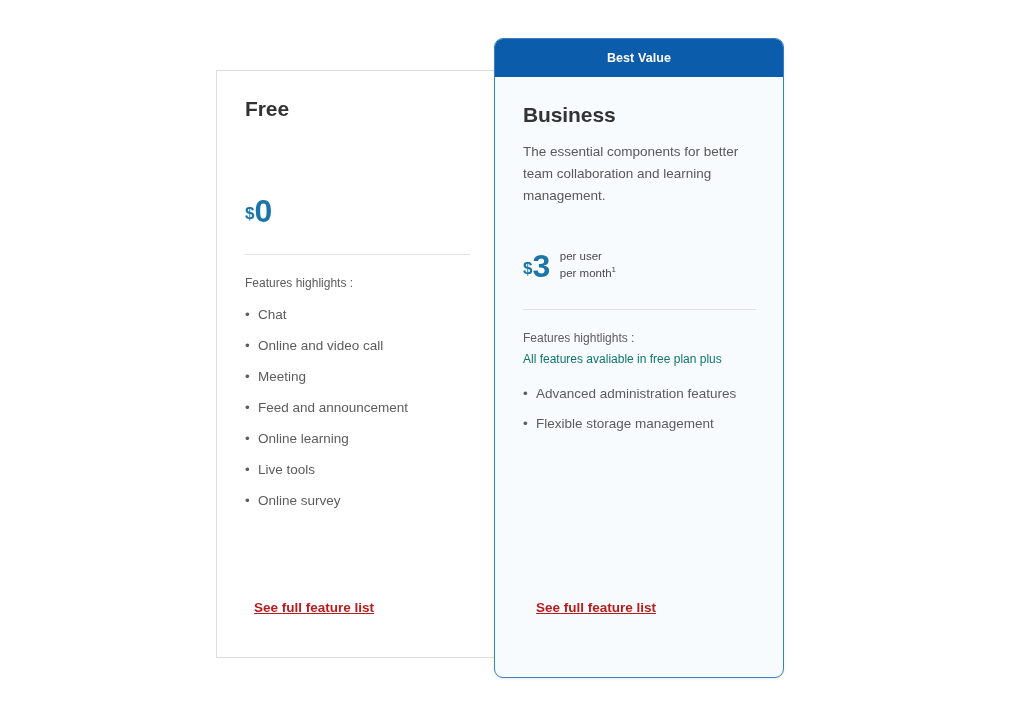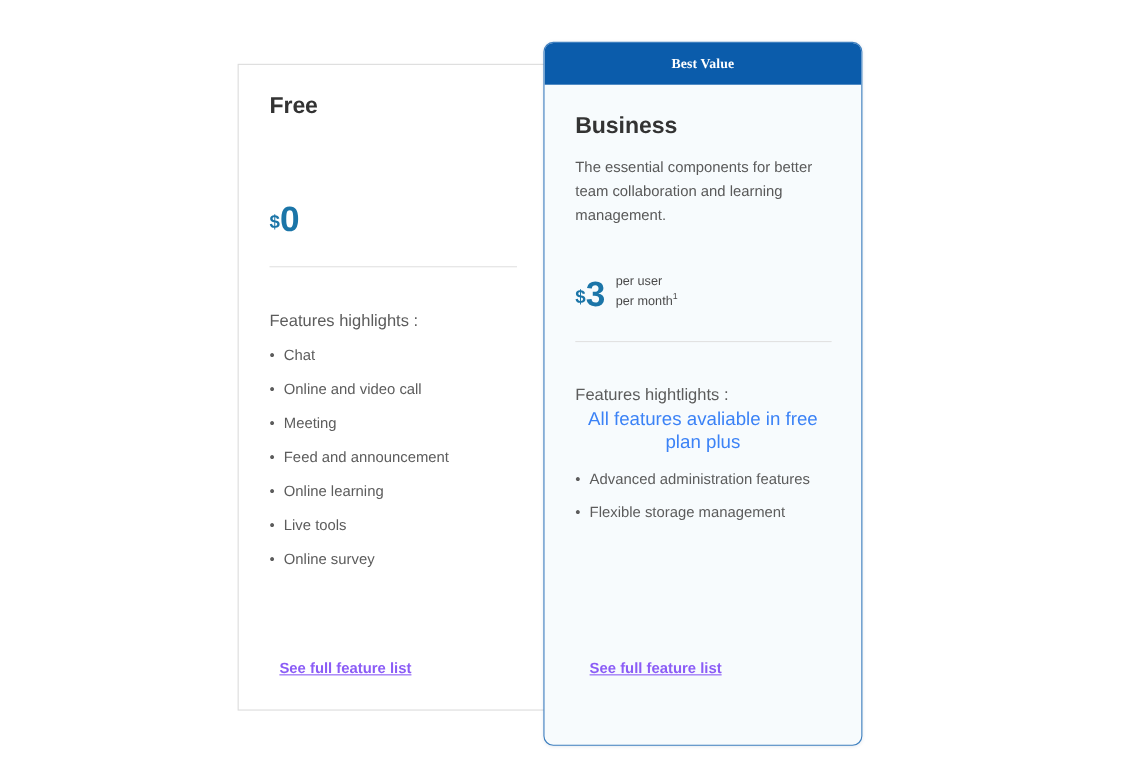--- a/index.html
+++ b/index.html
@@ -19,21 +19,21 @@
   .stage {
     position: relative;
     width: 1024px;
     height: 711px;
   }
 
   
   .card-free {
     position: absolute;
     left: 216px;
-    top: 58px;
+    top: 70px;
     width: 281px;
     height: 588px;
     background: #ffffff;
     border: 1px solid #dcdcdc;
     box-sizing: border-box;
     z-index: 1;
   }
   .card-free .card-inner {
     padding: 26px 28px 0 28px;
   }
@@ -56,21 +56,20 @@
   .ribbon {
     height: 38px;
     background: #0b5cab;
     color: #ffffff;
     font-size: 12.5px;
     font-weight: bold;
     letter-spacing: 0.1px;
     display: flex;
     align-items: center;
     justify-content: center;
-    font-family: Liberation Serif, serif;
   }
   .card-business .card-inner {
     padding: 26px 28px 0 28px;
   }
 
   
   .plan-title {
     font-size: 21px;
     font-weight: bold;
     color: #333333;
@@ -122,30 +121,29 @@
 
   .divider {
     height: 1px;
     background: #e2e2e2;
     margin-top: 27px;
   }
   .divider-free { width: 225px; }
   .divider-business { width: 233px; }
 
   .features-head {
-    font-size: 15px;
+    font-size: 12px;
     line-height: 21px;
     color: #5c5c5c;
-    margin-top: 38px;
+    margin-top: 18px;
   }
   .features-sub {
-    font-size: 17px;
+    font-size: 12px;
     line-height: 21px;
-    color: #3b82f6;
-    text-align: center;
+    color: #0f766e;
   }
 
   ul.features {
     list-style: none;
     margin: 0;
     padding: 0;
   }
   ul.features.free-list { margin-top: 13px; }
   ul.features.business-list { margin-top: 16px; }
 
@@ -162,21 +160,21 @@
     position: absolute;
     left: 0;
     top: 0;
     color: #5c5c5c;
     font-size: 13.5px;
   }
 
   .feature-link {
     position: absolute;
     font-size: 13.5px;
-    color: #8b5cf6;
+    color: #b91c1c;
     text-decoration: underline;
     font-weight: bold;
     cursor: pointer;
   }
   .link-free {
     left: 254px;
     top: 600px;
     z-index: 2;
   }
   .link-business {

